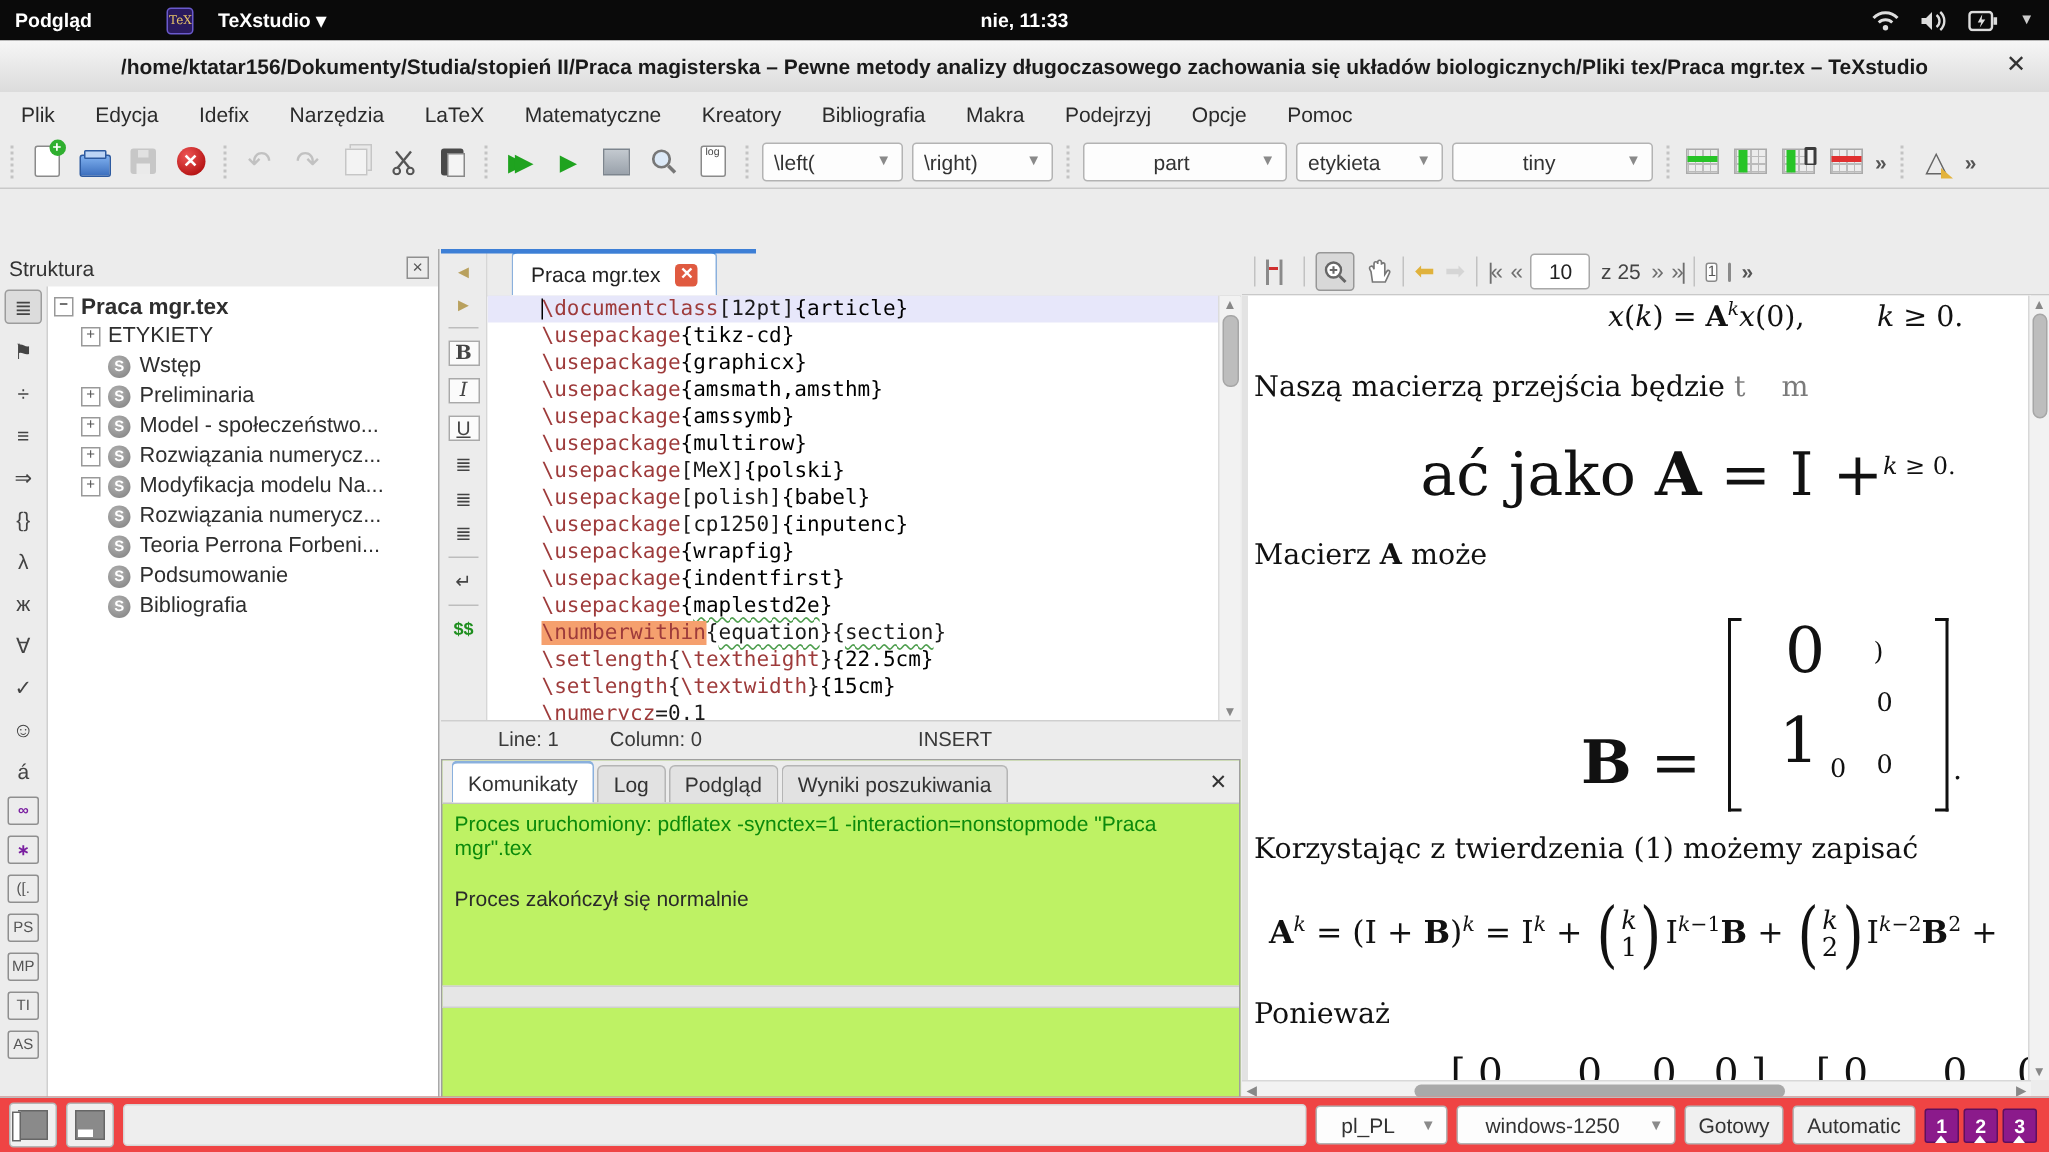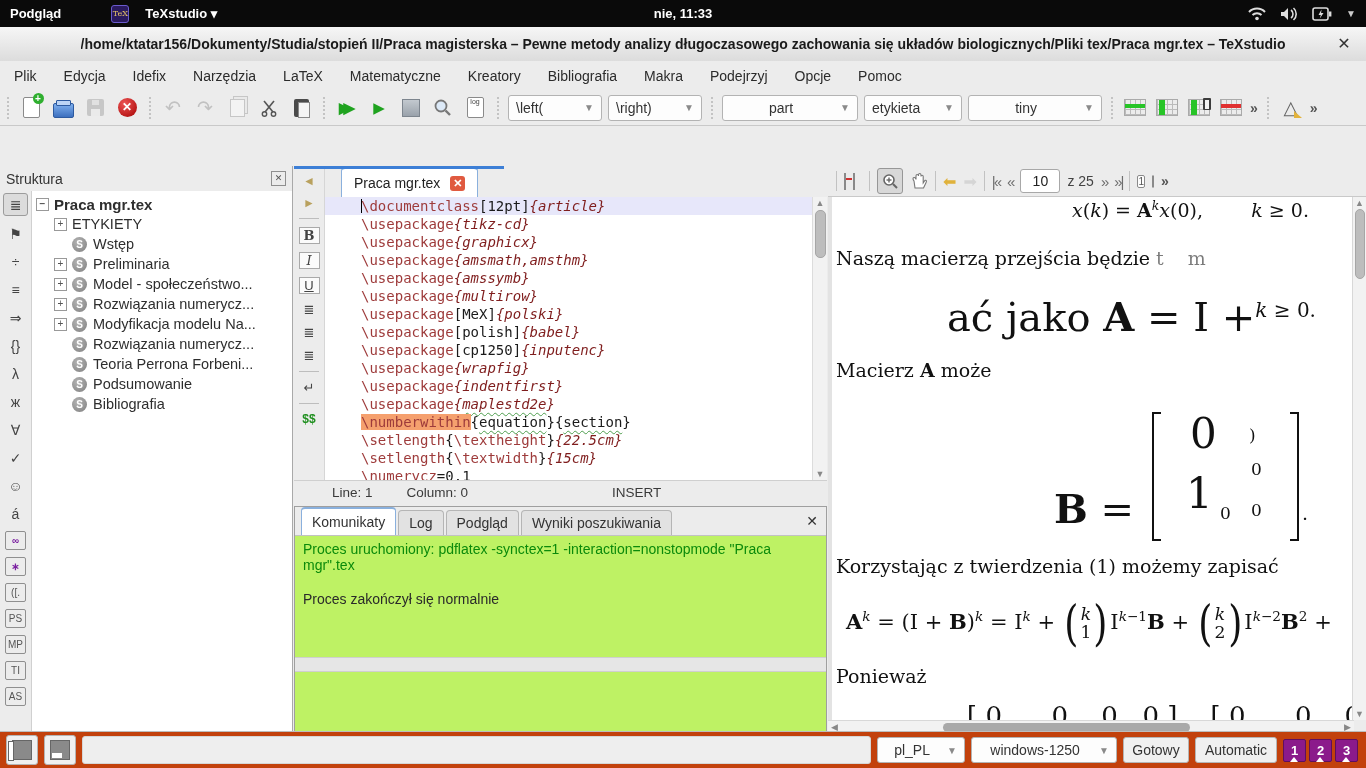--- a/index.html
+++ b/index.html
@@ -84,21 +84,21 @@
   .mini-ic.dollar{color:#1f8f1f;font-weight:bold;font-size:12px;}
   .mini-ic.more{transform:rotate(90deg);color:#555;margin-top:76px;}
   #tabbar{position:absolute;left:31px;top:0;right:0;height:31px;background:#ececec;border-bottom:1px solid #b9b9b9;display:flex;align-items:flex-end;}
   #tab{margin-left:16px;height:28px;background:#fff;border:1px solid #8ab0dd;border-bottom:none;border-top:2px solid #4a90d9;border-radius:4px 4px 0 0;display:flex;align-items:center;gap:10px;padding:0 12px;font-size:14px;color:#222;}
   .tab-close{width:15px;height:15px;background:#e05a40;border-radius:3px;color:#fff;font-size:11px;line-height:15px;text-align:center;font-weight:bold;}
   #codearea{position:absolute;left:31px;top:31px;right:14px;height:283px;background:#fff;overflow:hidden;font-family:"DejaVu Sans Mono",monospace;font-size:14px;}
   .cline{height:18px;line-height:18px;padding-left:36px;white-space:pre;position:relative;}
   .cline.hl{background:#e7e7fa;}
   .caret{position:absolute;left:36px;top:2px;width:1px;height:14px;background:#000;}
   .cmd{color:#9e3b3b;}
-  .grn{color:#7f1d1d;font-style:italic;}
+  .grn{color:#000000;}
   .txt{color:#1a1a1a;}
   .wavy{text-decoration:underline wavy #4e9e4e 1px;text-underline-offset:3px;}
   .hlcmd{background:#f5a06e;}
   #vscroll-ed{position:absolute;right:0;top:31px;width:14px;height:283px;background:#f2f2f2;border-left:1px solid #dcdcdc;}
   .scr-thumb{position:absolute;left:2px;width:9px;border-radius:5px;background:#bdbdbd;border:1px solid #a6a6a6;}
   .scr-arrow{position:absolute;left:0;width:14px;text-align:center;font-size:9px;color:#888;}
   #edstatus{position:absolute;left:0;top:314px;right:0;height:24px;background:#ececec;border-top:1px solid #cfcfcf;display:flex;align-items:center;font-size:13.5px;color:#3a3a3a;gap:34px;padding-left:38px;box-sizing:border-box;}
   
   #messages{position:absolute;left:0;top:340px;right:0;height:332px;background:#bef264;border:1px solid #9f9f9f;box-sizing:border-box;}
   #msg-tabs{height:28px;background:#ececec;display:flex;align-items:flex-end;padding-left:6px;gap:2px;border-bottom:1px solid #c2c2c2;}
@@ -142,21 +142,21 @@
   .serif19{font-size:19px;}
   sup{font-size:65%;}
   .binom{display:inline-flex;align-items:center;vertical-align:middle;}
   .binom .par{font-size:230%;font-weight:normal;transform:scaleX(.75);}
   .binom .frac{display:inline-flex;flex-direction:column;align-items:center;font-size:82%;line-height:1.05;}
   .brk{position:absolute;border:2px solid #111;}
   .brk.l{border-right:none;width:7px;}
   .brk.r{border-left:none;width:7px;}
   .garble{opacity:.55;letter-spacing:4px;}
   
-  #statusbar{position:absolute;left:0;top:731px;width:1366px;height:37px;background:#c2410c;border-top:1px solid #bdbdbd;display:flex;align-items:center;gap:6px;padding:0 6px;box-sizing:border-box;}
+  #statusbar{position:absolute;left:0;top:731px;width:1366px;height:37px;background:#ef4444;border-top:1px solid #bdbdbd;display:flex;align-items:center;gap:6px;padding:0 6px;box-sizing:border-box;}
   .layoutbtn{width:30px;height:28px;border:1px solid #b5b5b5;border-radius:3px;background:#f0f0f0;display:flex;align-items:center;justify-content:center;}
   .layico{width:18px;height:18px;background:#8a8a8a;border:1px solid #666;position:relative;}
   .layico.a:before{content:"";position:absolute;left:-5px;top:0;width:4px;height:18px;background:#fff;border:1px solid #666;}
   .layico.b:before{content:"";position:absolute;left:1px;bottom:1px;width:10px;height:5px;background:#fff;}
   #sb-spacer{flex:1;height:26px;border:1px solid #d6d6d6;border-radius:3px;background:#eee;}
   .bkm{width:21px;height:21px;background:#8b1a8b;border:1px solid #5e0f5e;color:#fff;font-weight:bold;font-size:13px;display:flex;align-items:center;justify-content:center;position:relative;border-radius:2px;}
   .bkm:after{content:"";position:absolute;bottom:-1px;left:6px;border-left:4px solid transparent;border-right:4px solid transparent;border-bottom:5px solid #fff;}
 </style>
 </head>
 <body>
@@ -516,21 +516,21 @@
       <span class="navg">»|</span>
       <span class="vsep"></span>
       <div><span class="pgic">1</span></div>
       <div><span class="pgic"></span></div>
       <span class="chev">»</span>
     </div>
 
     <div id="pdfview">
       <div class="pdfline serif19" style="top:2px;left:240px;"><i>x</i>(<i>k</i>) = <b>A</b><sup><i>k</i></sup><i>x</i>(0),        <i>k</i> ≥ 0.</div>
       <div class="pdfline serif19" style="top:50px;left:4px;"><span>Naszą macierzą przejścia będzie</span> <span class="garble">t  m</span></div>
-      <div class="pdfline" style="top:96px;left:115px;font-size:40px;"><span>ać jako <b>A</b> = I +</span><sup style="font-size:20px;"><i>k</i> ≥ 0.</sup></div>
+      <div class="pdfline" style="top:96px;left:115px;font-size:40px;"><span>ać jako <b>A</b> = I +</span><sup style="font-size:16px;"><i>k</i> ≥ 0.</sup></div>
       <div class="pdfline serif19" style="top:162px;left:4px;">Macierz <b>A</b> może</div>
       <div>
         <div class="pdfline" style="top:288px;left:222px;font-size:40px;"><b>B</b> =</div>
         <div class="brk l" style="left:320px;top:215px;height:125px;"></div>
         <div class="brk r" style="left:458px;top:215px;height:125px;"></div>
         <div class="pdfline" style="top:212px;left:358px;font-size:42px;">0</div>
         <div class="pdfline" style="top:272px;left:354px;font-size:42px;">1</div>
         <div class="pdfline" style="top:228px;left:417px;font-size:17px;">)</div>
         <div class="pdfline" style="top:262px;left:419px;font-size:17px;">0</div>
         <div class="pdfline" style="top:306px;left:388px;font-size:17px;">0</div>

